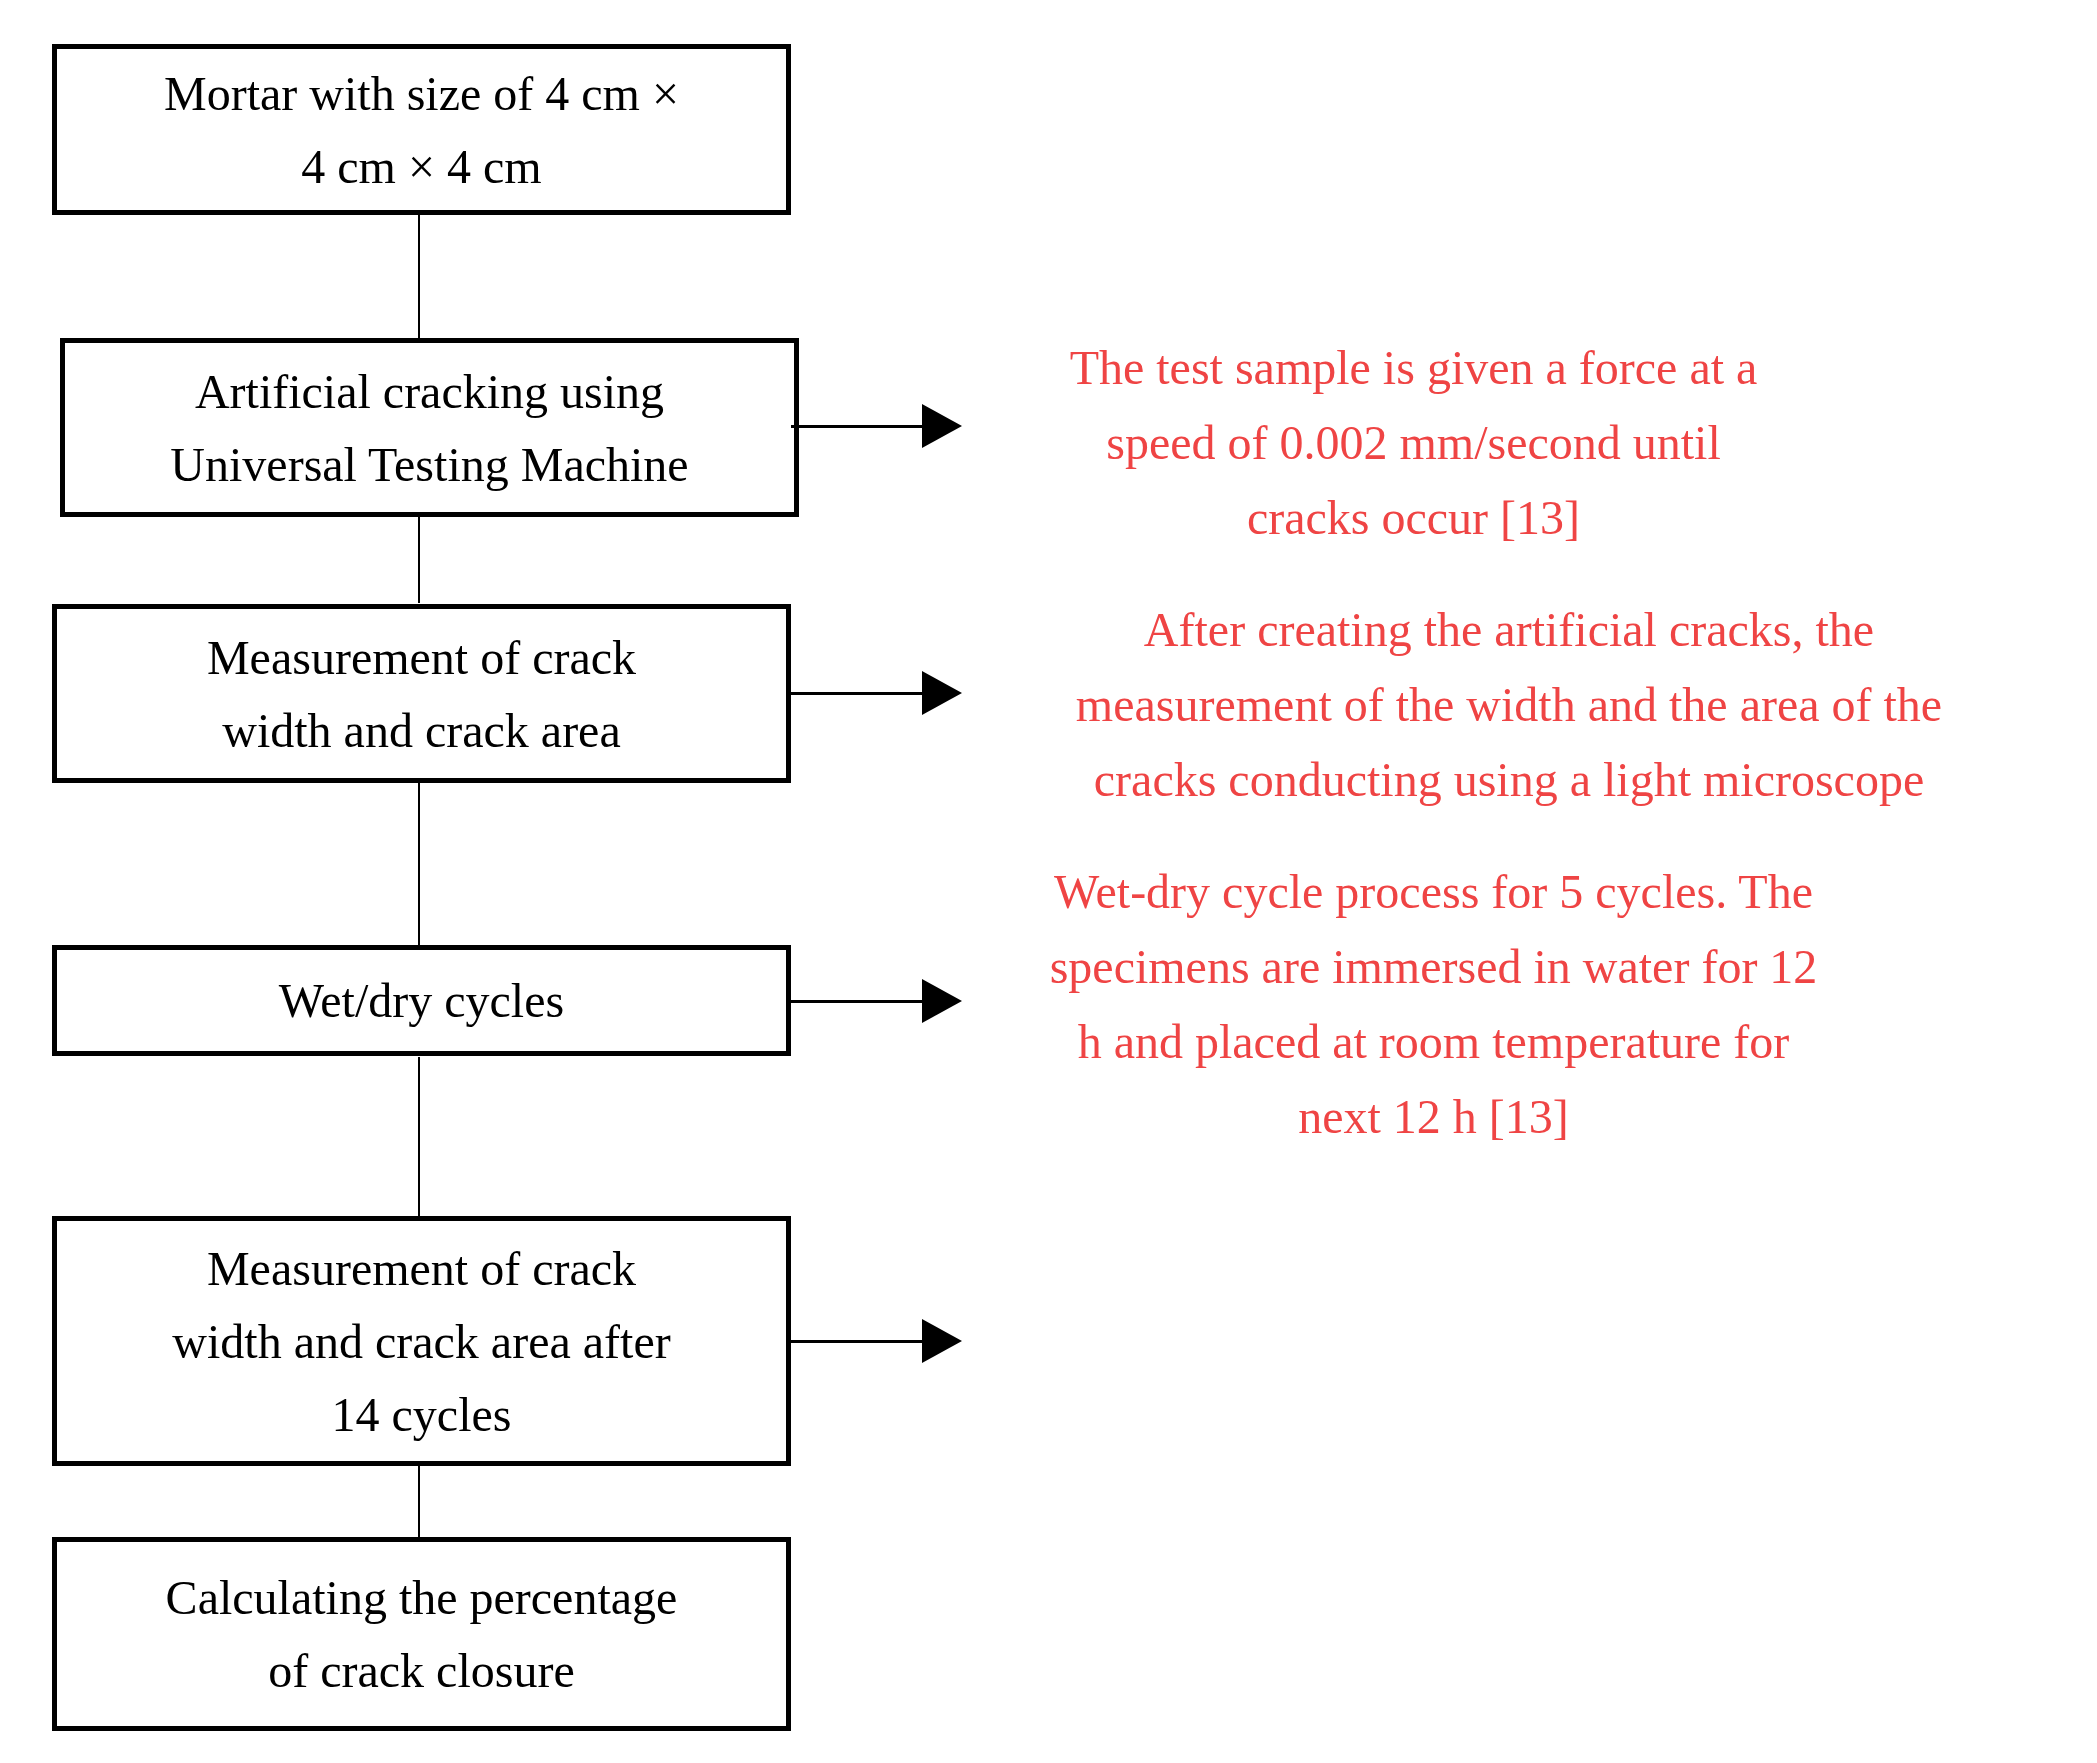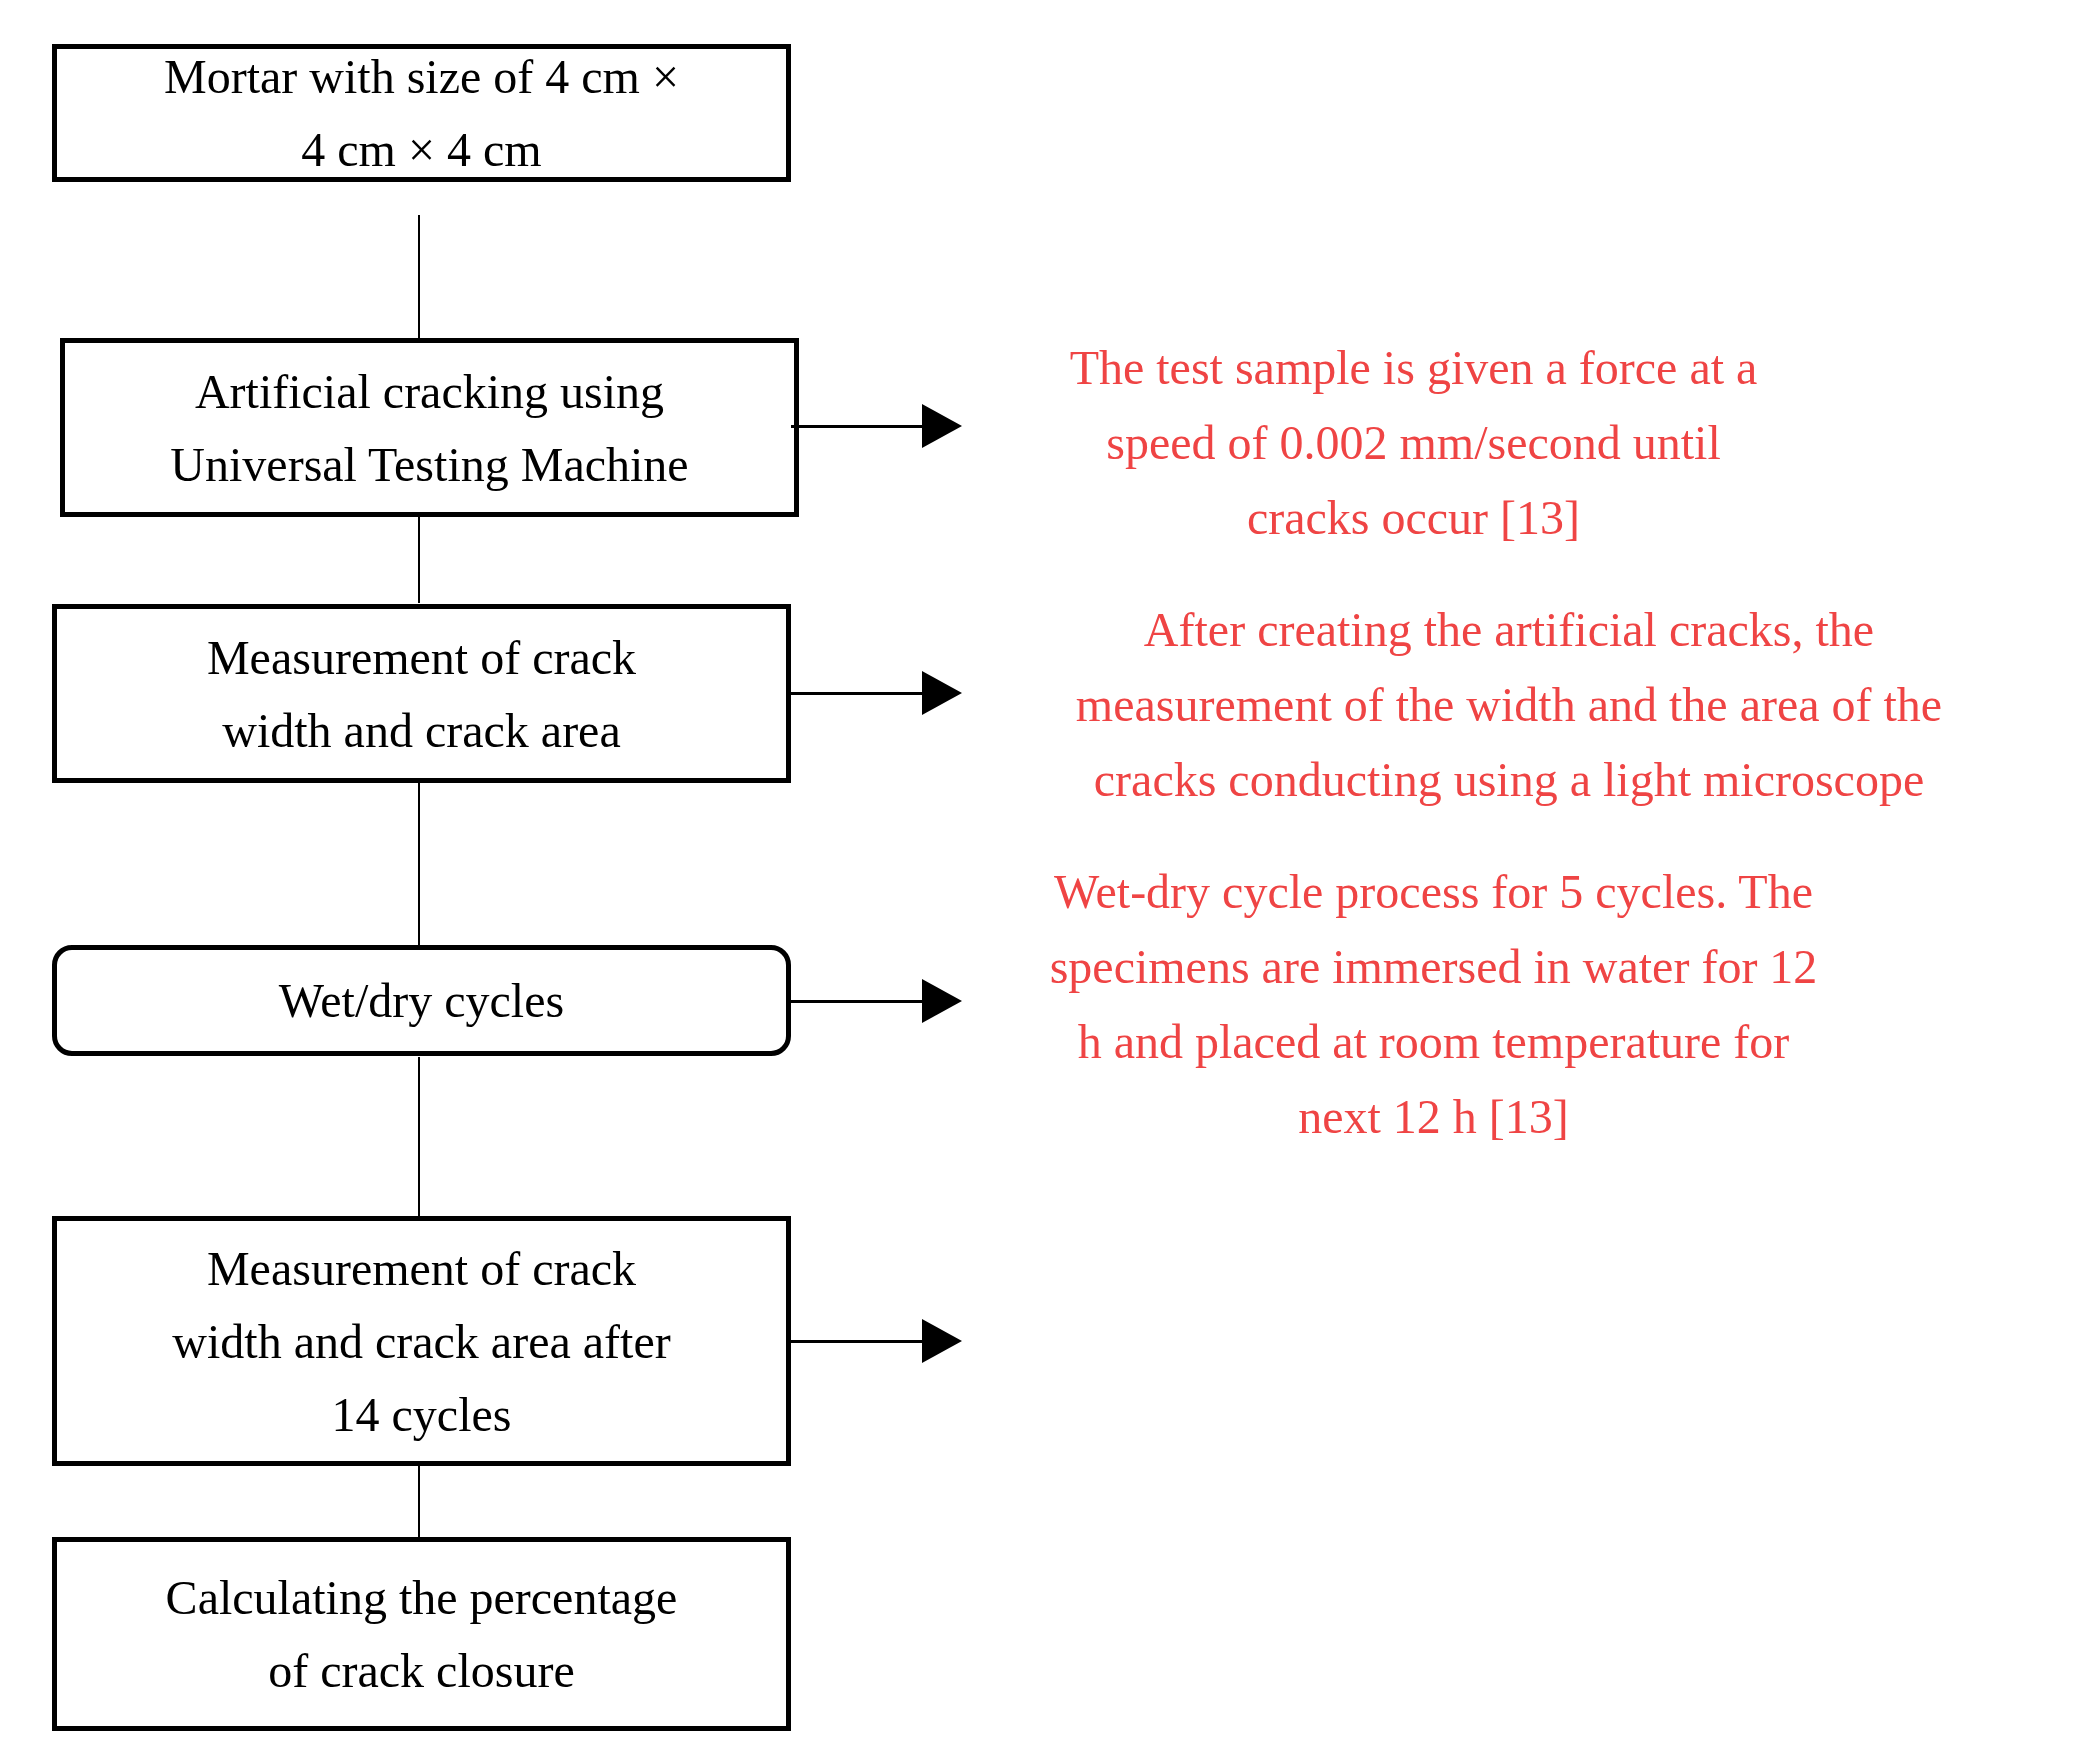--- a/index.html
+++ b/index.html
@@ -68,36 +68,36 @@
     font-size: 48px;
     line-height: 75px;
     color: #ef4444;
   }
 </style>
 </head>
 <body>
 
 <div class="canvas">
 
-  <div class="flow-box" style="top:44px;  height:138px;">
+  <div class="flow-box" style="top:44px;  height:171px;">
     <span class="box-label">Mortar with size of 4 cm ×
 4 cm × 4 cm</span>
   </div>
 
   <div class="flow-box" style="top:338px; height:179px;margin-left:8px;">
     <span class="box-label">Artificial cracking using
 Universal Testing Machine</span>
   </div>
 
   <div class="flow-box" style="top:604px; height:179px;">
     <span class="box-label">Measurement of crack
 width and crack area</span>
   </div>
 
-  <div class="flow-box" style="top:945px; height:111px;border-radius:20px;">
+  <div class="flow-box" style="top:945px; height:111px;">
     <span class="box-label">Wet/dry cycles</span>
   </div>
 
   <div class="flow-box" style="top:1216px; height:250px;">
     <span class="box-label">Measurement of crack
 width and crack area after
 14 cycles</span>
   </div>
 
   <div class="flow-box" style="top:1537px; height:194px;">

